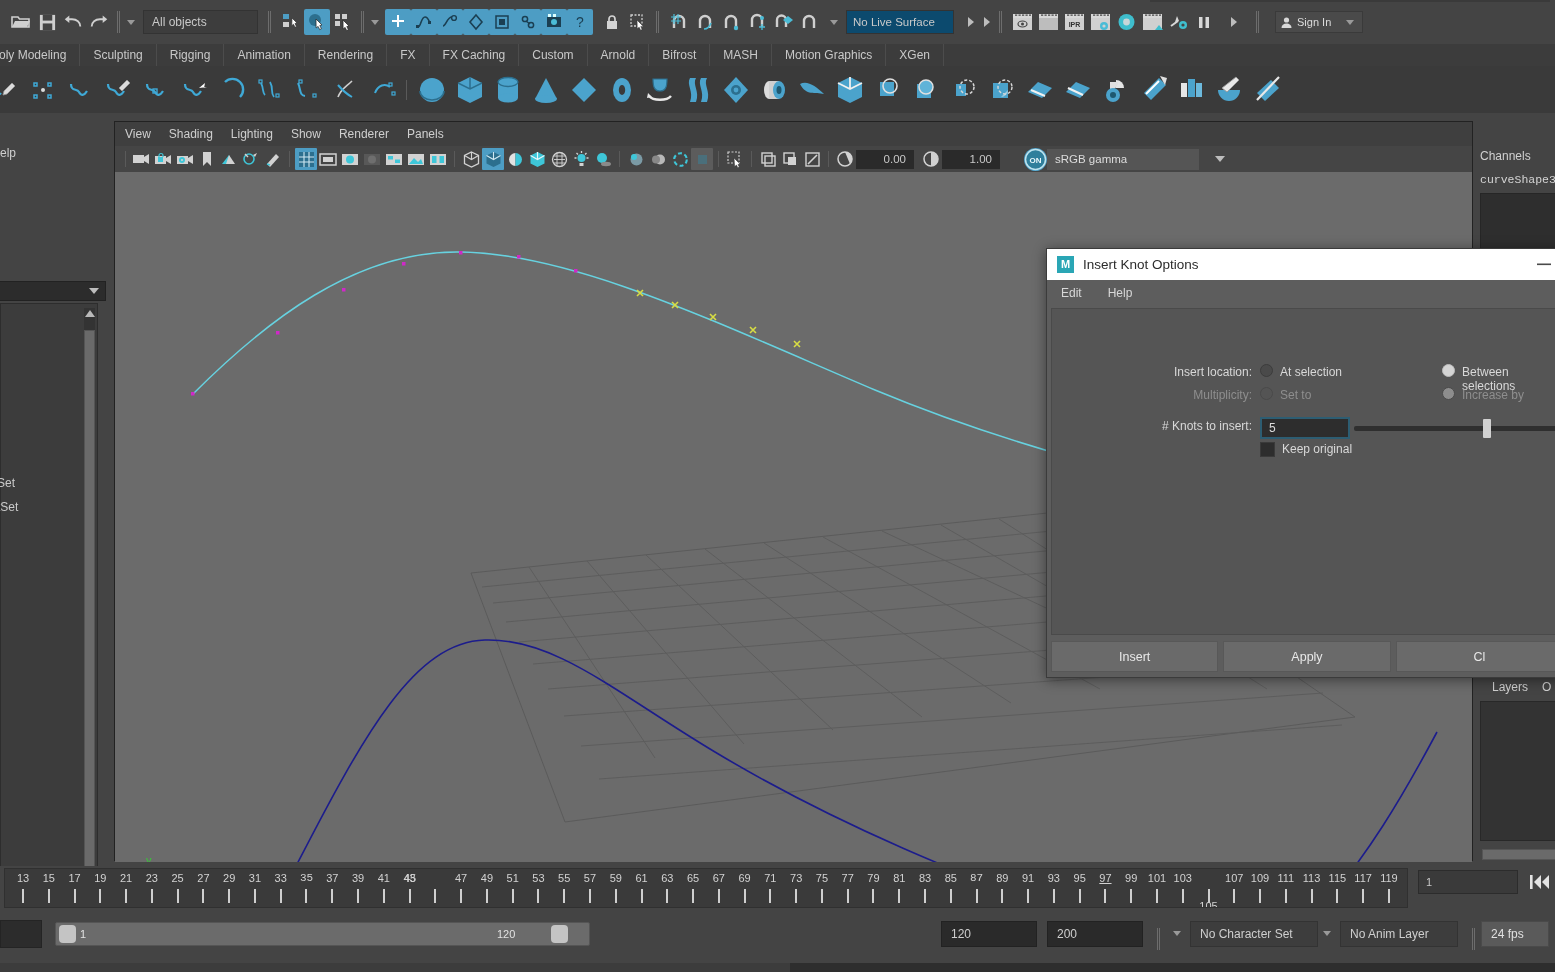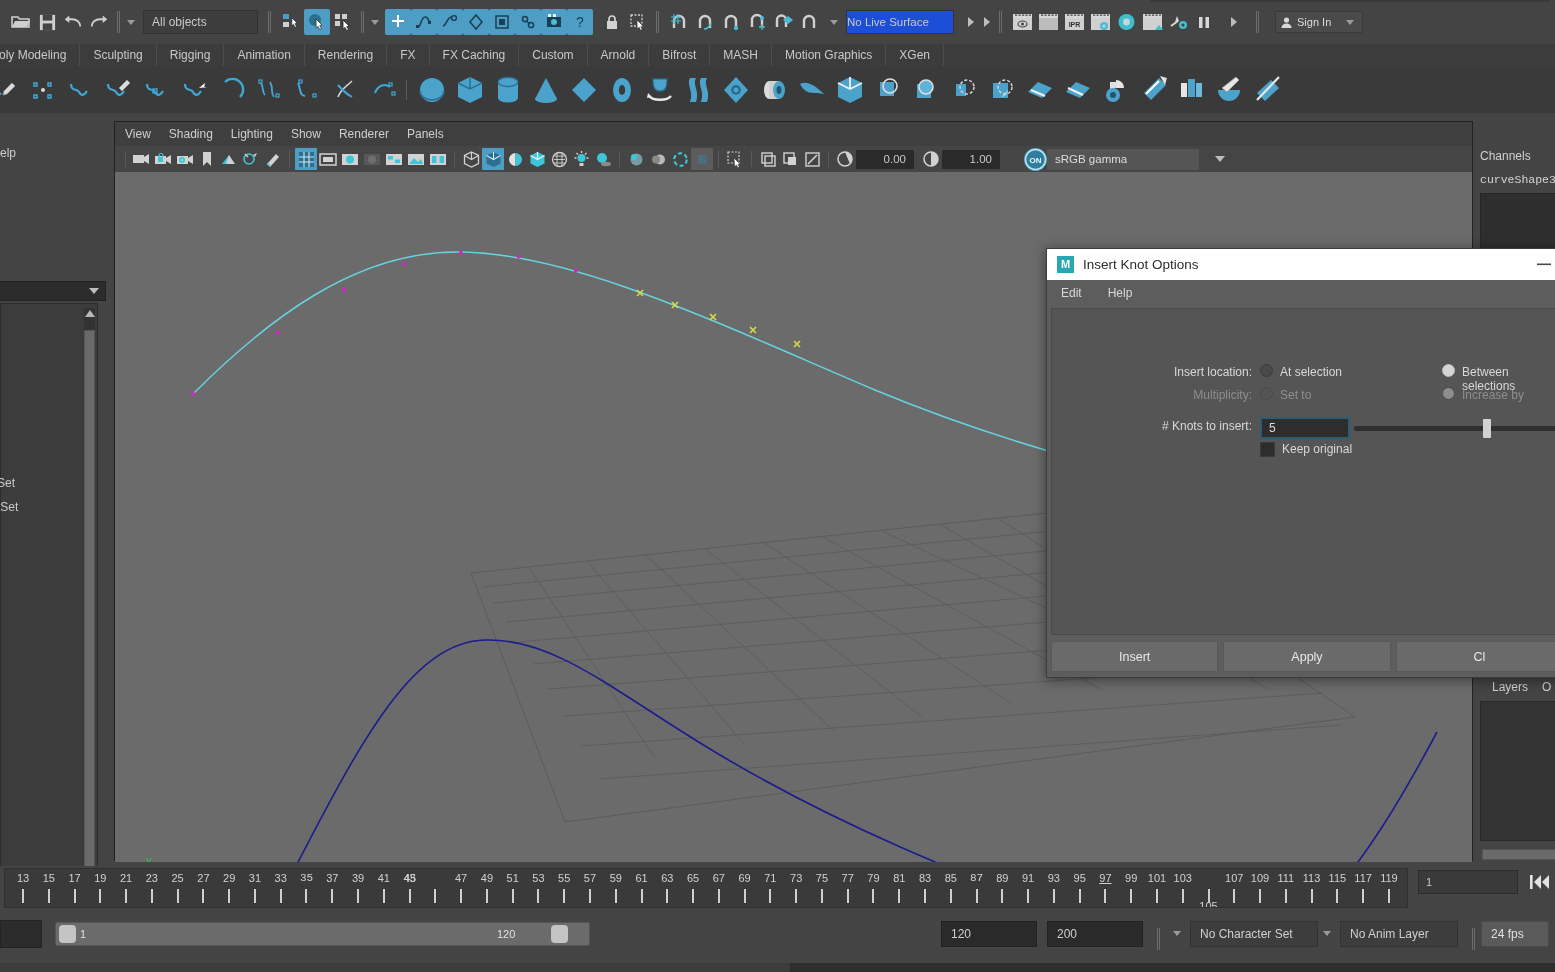--- a/index.html
+++ b/index.html
@@ -24,22 +24,22 @@
   .tri-down.sm{border-left:4px solid transparent;border-right:4px solid transparent;border-top:5px solid #9a9a9a;}
   .tri-right{width:0;height:0;border-top:5px solid transparent;border-bottom:5px solid transparent;border-left:6px solid #bdbdbd;flex:0 0 auto;}
 
   
   .statusline{position:absolute;left:0;top:0;width:1555px;height:44px;background:#444;
               display:flex;align-items:center;padding-left:0;}
   .statusline .seg{display:flex;align-items:center;height:44px;}
   #menu-strip-top{position:absolute;left:1150px;top:-4px;width:400px;height:6px;background:#3a3a3a;}
   .allobj{width:115px;height:24px;background:#3d3d3d;border:1px solid #333;color:#c9c9c9;
           display:flex;align-items:center;padding-left:8px;}
-  .livesurface{width:108px;height:24px;background:#1d4ed8;border:1px solid #333;color:#c9c9c9;
-          display:flex;align-items:center;padding-left:0;font-size:11.5px;}
+  .livesurface{width:108px;height:24px;background:#0c4a6e;border:1px solid #333;color:#c9c9c9;
+          display:flex;align-items:center;padding-left:6px;font-size:11.5px;}
   .signin{width:88px;height:22px;background:#4a4a4a;border:1px solid #3a3a3a;display:flex;align-items:center;
           gap:4px;padding:0 4px;font-size:11px;color:#dcdcdc;}
 
   
   .tabrow{position:absolute;left:0;top:44px;width:1555px;height:22px;background:#3c3c3c;display:flex;align-items:center;}
   .tabrow .tab{height:22px;display:flex;align-items:center;padding:0 13px;font-size:12px;color:#c9c9c9;
                border-right:1px solid #4c4c4c;white-space:nowrap;}
 
   
   .shelf{position:absolute;left:0;top:66px;width:1555px;height:47px;background:#3a3a3a;display:flex;align-items:center;}

